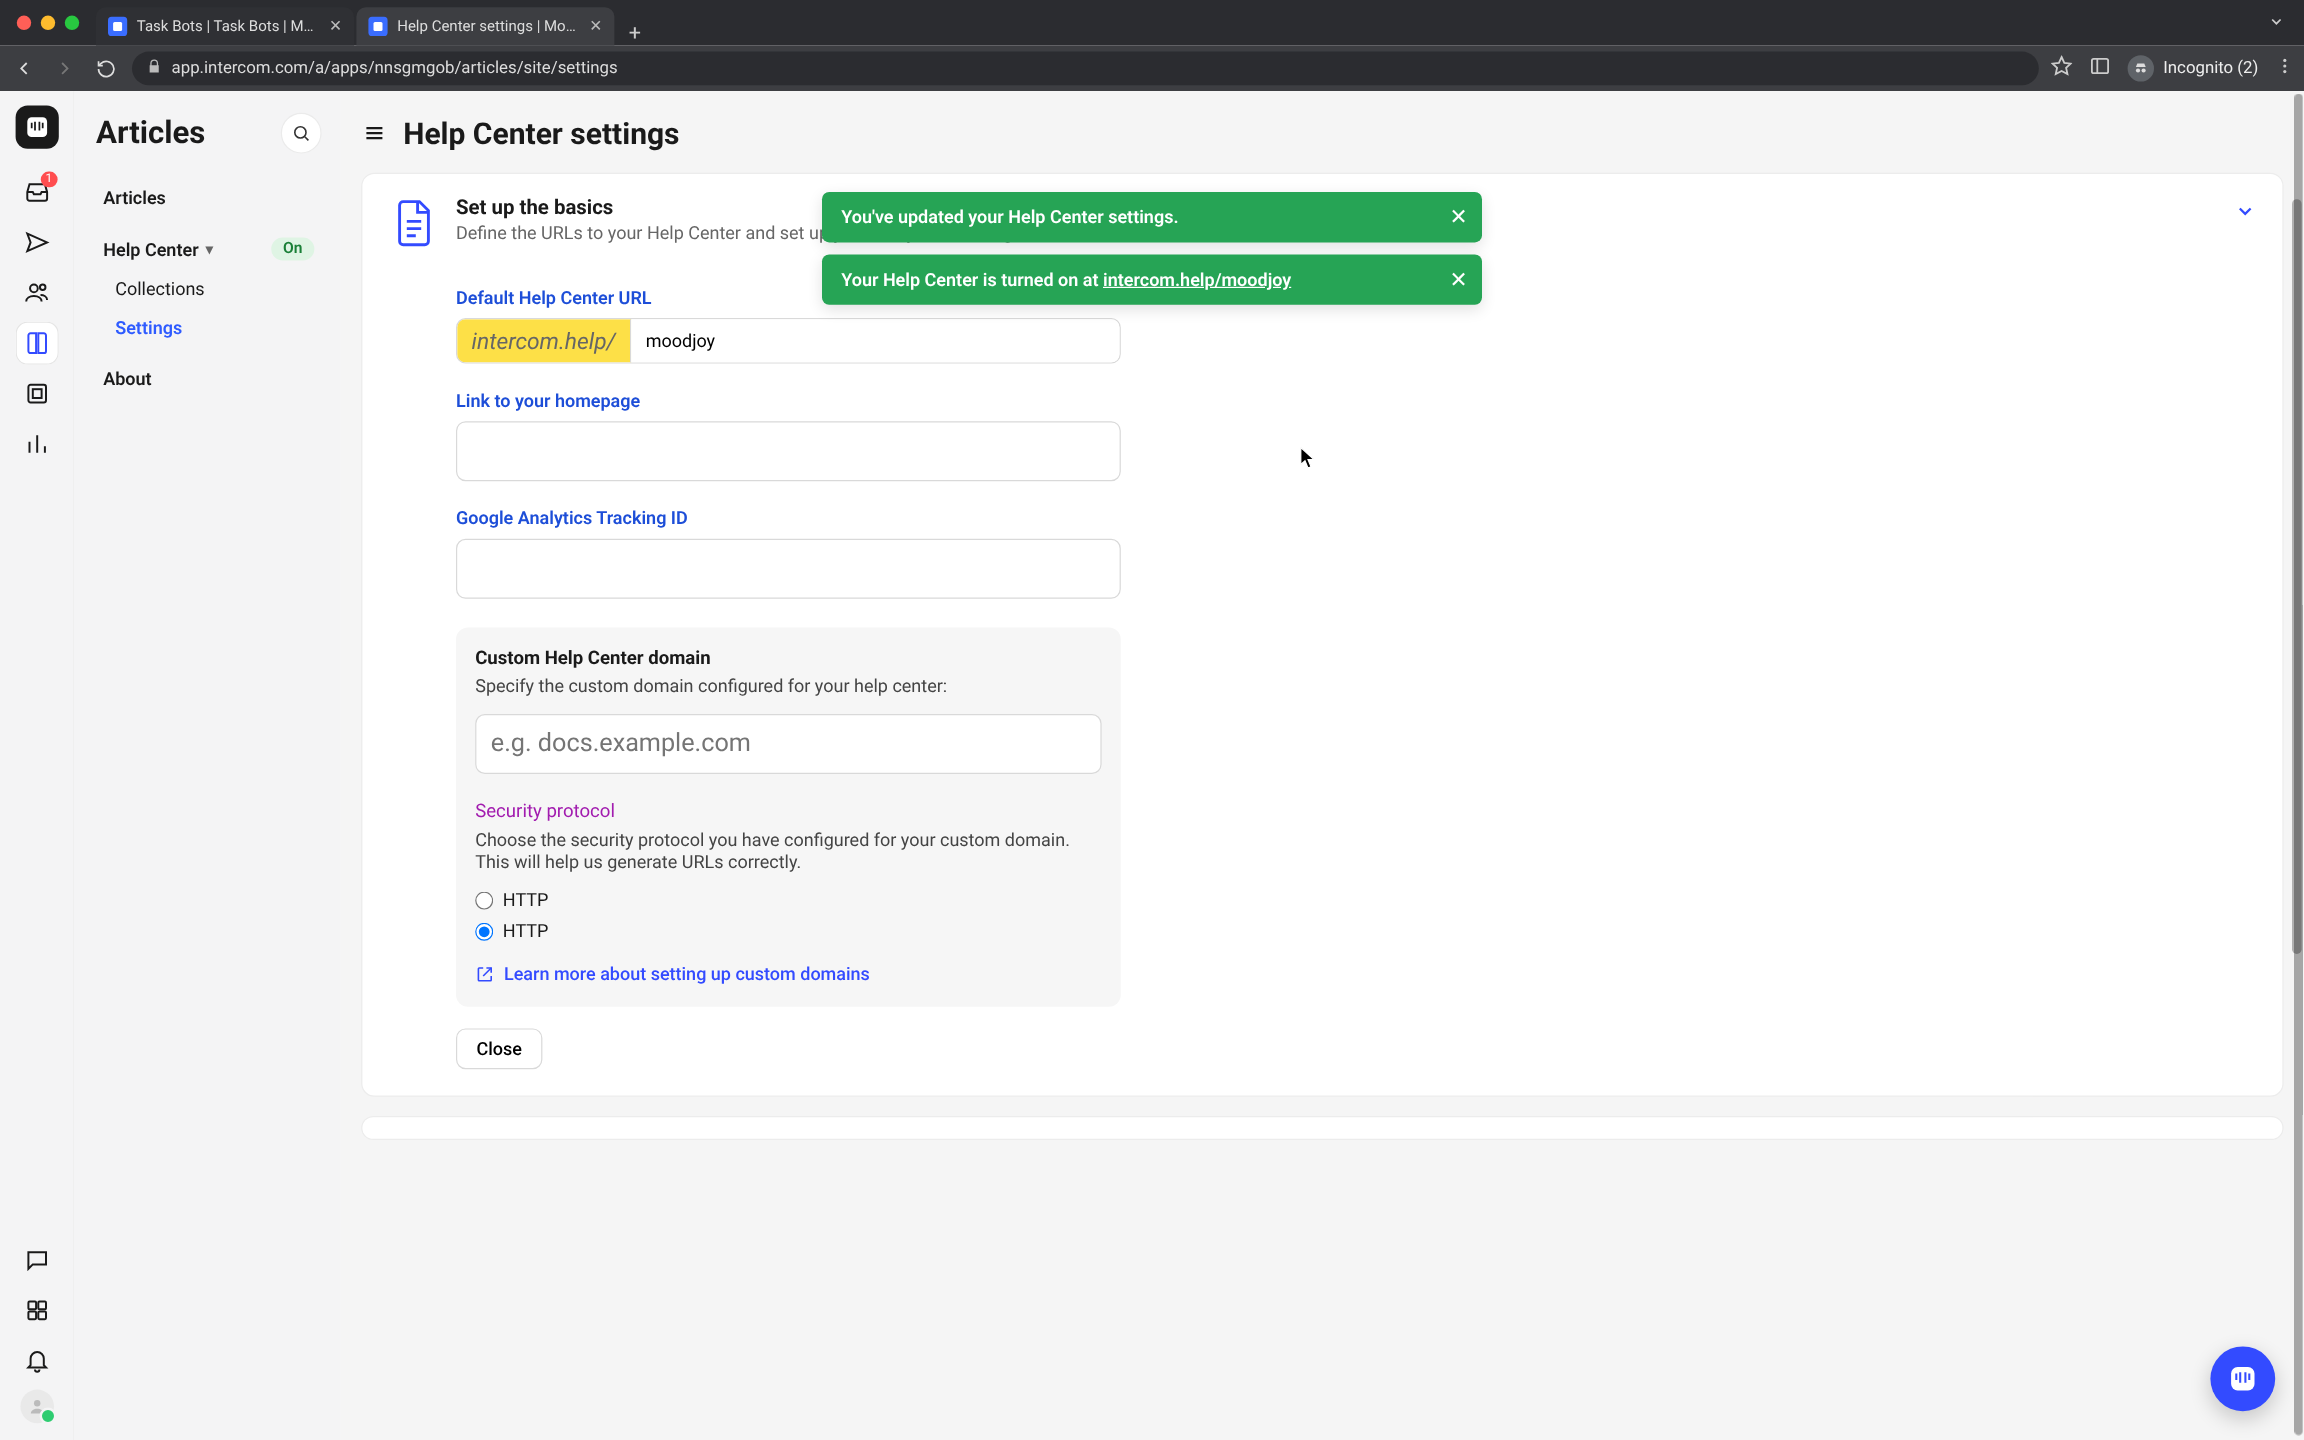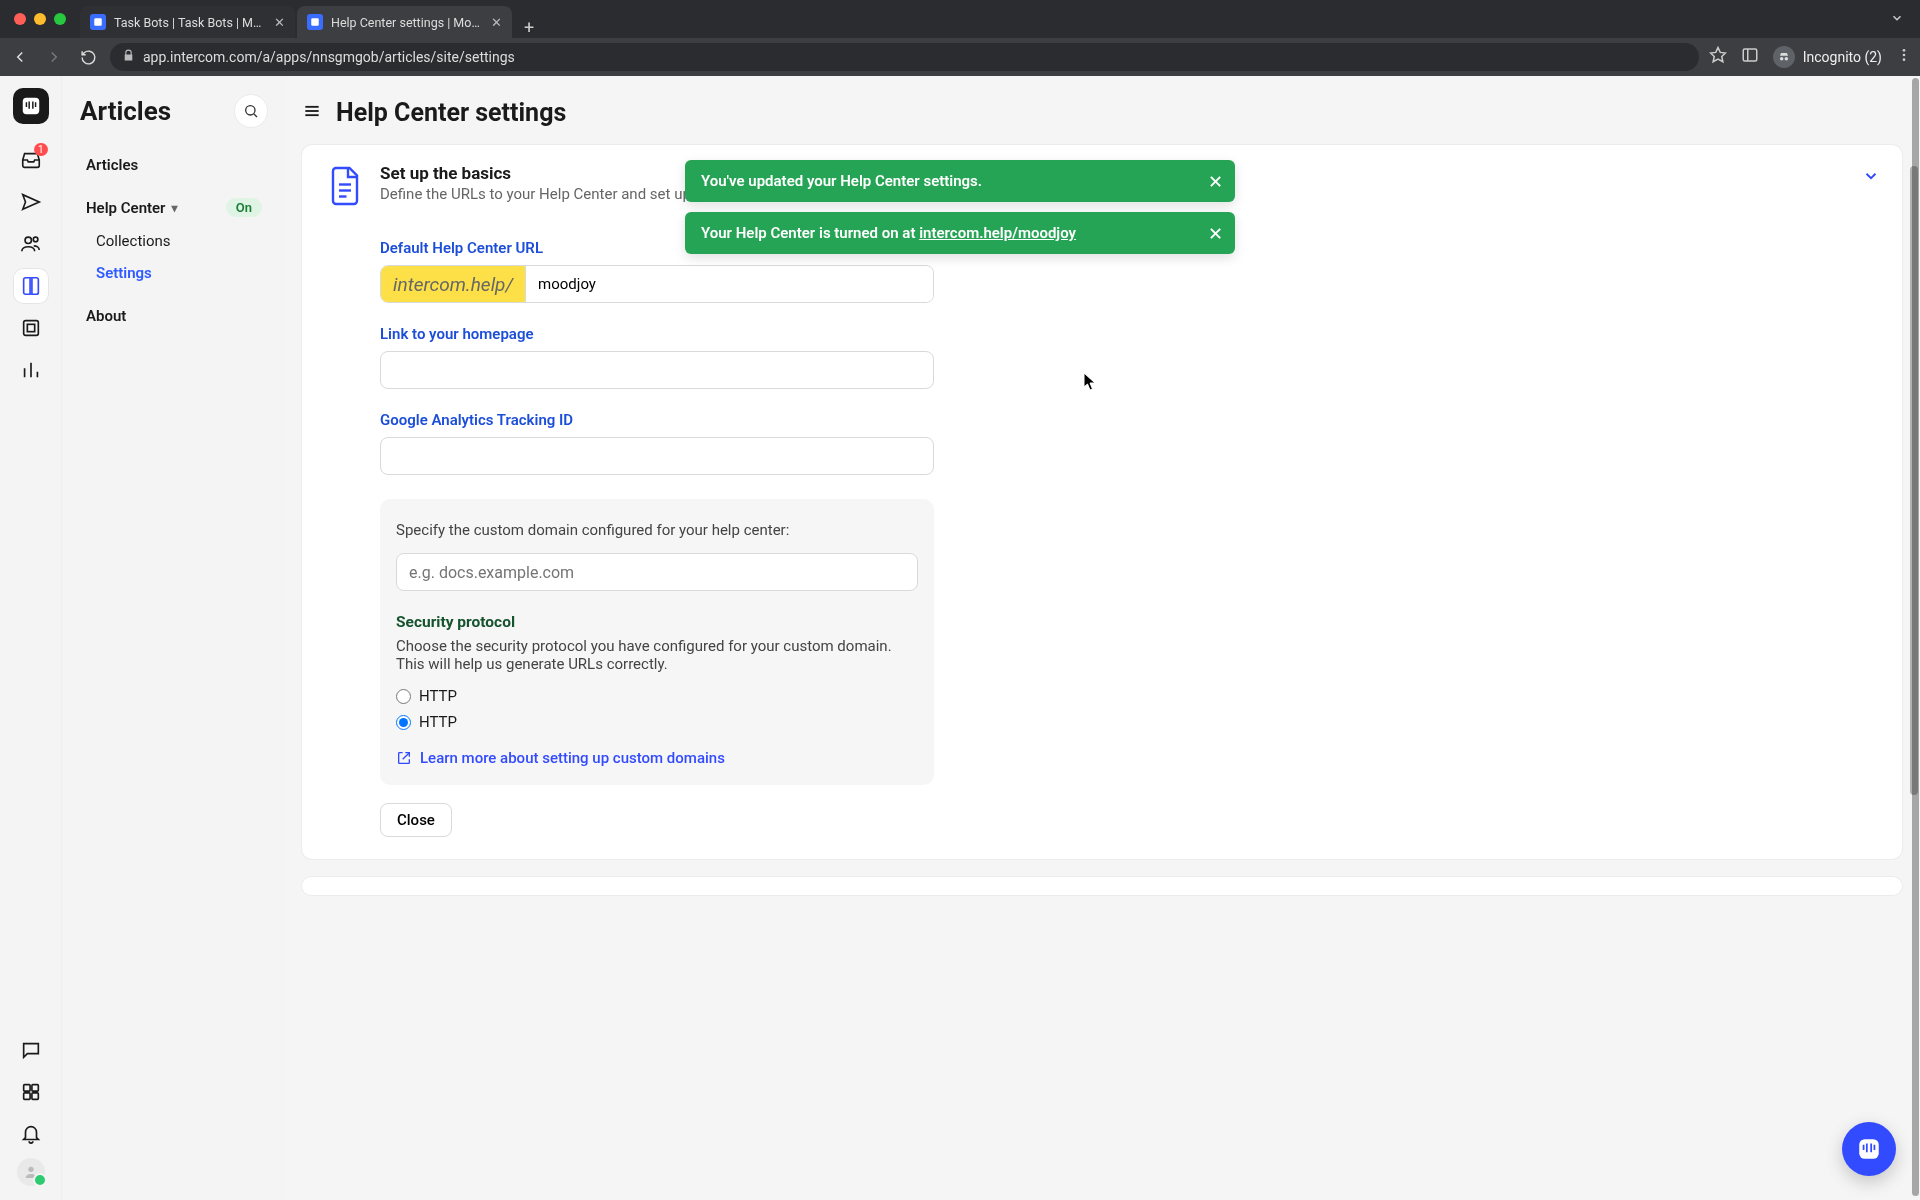--- a/index.html
+++ b/index.html
@@ -79,26 +79,26 @@
   .card-head-text { flex:1; }
   .card-title { font-size:17px; font-weight:700; color:#1a1a1a; }
   .card-sub { font-size:15px; color:#666; margin-top:2px; }
   .collapse-chev { color:#334bff; position:absolute; right:0; top:4px; }
 
   .form-body { padding: 18px 0 0 56px; max-width: 610px; }
   .form-label { font-size:15px; font-weight:600; color:#1d4ed8; margin: 12px 0 8px 0; display:block; }
   .input-row { display:flex; border:1px solid #d9d9d9; border-radius:8px; overflow:hidden; height:38px; }
   .prefix { background:#fde047; color:#666; padding: 0 12px; display:flex; align-items:center; font-size:19px; border-right:1px solid #d9d9d9;font-style:italic; }
   .text-input { border:none; flex:1; font-size:15px; padding: 0 12px; outline:none; }
-  .single-input { width:100%; border:1px solid #d9d9d9; border-radius:8px; height:38px; font-size:16px; padding: 0 12px; outline:none; background:#fff; }
+  .single-input { width:100%; border:1px solid #d9d9d9; border-radius:8px; height:50px; font-size:21px; padding: 0 12px; outline:none; background:#fff; }
 
   .sub-card { background:#f6f6f6; border-radius:10px; padding: 16px 16px 18px 16px; margin-top: 24px; }
   .sub-card-title { font-weight:700; font-size:15.5px; color:#1a1a1a; }
   .sub-card-desc { font-size:15px; color:#444; margin: 6px 0 14px 0; }
-  .section-title { font-weight:700; font-size:15.5px; color:#14532d; margin-top: 22px; }
+  .section-title { font-weight:400; font-size:15.5px; color:#a21caf; margin-top: 22px; }
   .section-desc { font-size:15px; color:#444; margin: 6px 0 14px 0; }
   .radio-row { display:flex; align-items:center; gap:8px; margin: 8px 0; font-size:15px; color:#1a1a1a; }
   .radio-row input[type=radio] { width:15px; height:15px; }
   .learn-link { display:flex; align-items:center; gap:8px; color:#334bff; font-size:15px; margin-top: 18px; font-weight:500; }
 
   .close-btn { margin-top: 18px; margin-left:56px; background:#fff; border:1px solid #d9d9d9; border-radius:8px; padding: 7px 16px; font-size:15px; font-weight:500; }
 
   .next-card { background:#fff; border-radius:10px; box-shadow: 0 0 0 1px #ececec; height:18px; margin-top:14px; }
 
   
@@ -356,20 +356,21 @@
             <input class="text-input" value="moodjoy" style="">
           </div>
 
           <label class="form-label" style="margin-top:22px;">Link to your homepage</label>
           <input class="single-input" value="" style="">
 
           <label class="form-label" style="margin-top:22px;">Google Analytics Tracking ID</label>
           <input class="single-input" value="" style="">
 
           <div class="sub-card">
+            <div class="sub-card-title">Custom Help Center domain</div>
             <div class="sub-card-desc">Specify the custom domain configured for your help center:</div>
             <input class="single-input" style="background: rgb(255, 255, 255);" placeholder="e.g. docs.example.com">
 
             <div class="section-title">Security protocol</div>
             <div class="section-desc">Choose the security protocol you have configured for your custom domain. This will help us generate URLs correctly.</div>
 
             <label class="radio-row">
               <input type="radio" name="proto" style="">
               <span>HTTP</span>
             </label>

